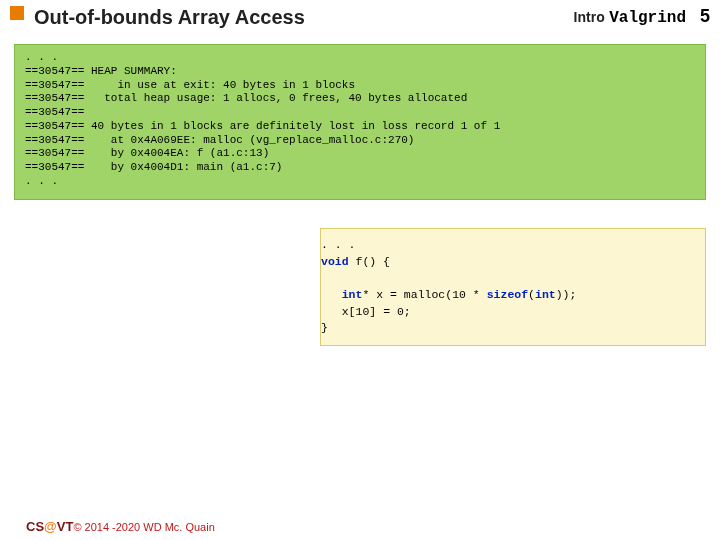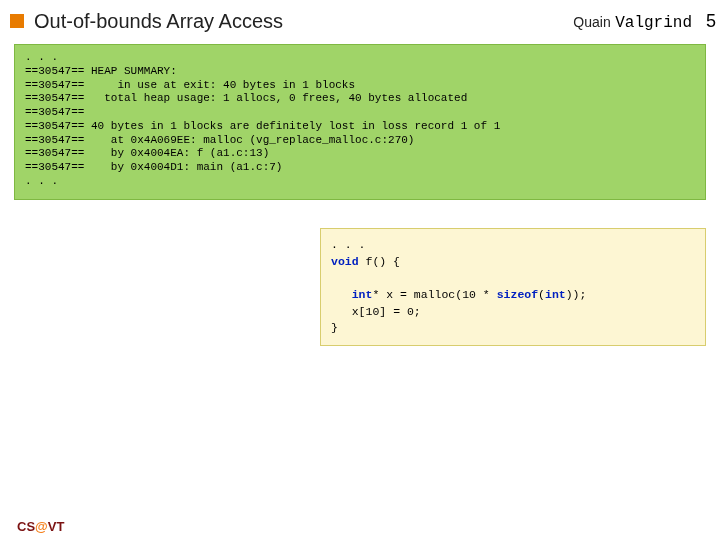--- a/index.html
+++ b/index.html
@@ -25,24 +25,25 @@
     font-family: Arial, Helvetica, sans-serif;
     overflow: hidden;
   }
   .mono { font-family: "Courier New", Courier, monospace; }
 
   
   .title-row {
     position: absolute;
     top: 6px;
     left: 10px;
-    right: 4px;
+    right: 10px;
     height: 30px;
     display: flex;
-    align-items: center;
+    align-items: flex-start;
+    font-weight: bold;
   }
   .bullet {
     width: 14px;
     height: 14px;
     background: var(--orange);
     margin-right: 10px;
     flex: none;
   }
   .title-text {
     font-size: 20px;
@@ -78,36 +79,36 @@
   }
 
   
   .yellowbox {
     position: absolute;
     top: 228px;
     left: 320px;
     right: 14px;
     background: var(--yellow-box);
     border: 1px solid var(--yellow-border);
-    padding: 8px 10px;
+    padding: 8px 0;
     box-sizing: border-box;
   }
   .yellowbox pre {
     margin: 0;
     font-size: 11.5px;
     line-height: 1.45;
     white-space: pre;
     color: #000;
   }
   .kw { color: var(--kw-blue); font-weight: bold; }
 
   
   .footer {
     position: absolute;
-    left: 17px;
+    left: 26px;
     right: 8px;
     bottom: 6px;
     display: flex;
     align-items: center;
   }
   .footer-left {
     font-size: 13px;
     font-weight: bold;
     color: var(--maroon);
   }
@@ -124,21 +125,21 @@
     color: var(--red);
   }
 </style>
 </head>
 <body>
 
 <div class="title-row">
   <div class="bullet"></div>
   <div class="title-text">Out-of-bounds Array Access</div>
   <div class="title-right">
-    <span><span class="topic-label">Quain</span> <span class="mono topic-code">Valgrind</span></span>
+    <span><span class="topic-label">Intro</span> <span class="mono topic-code">Valgrind</span></span>
     <span class="pagenum">5</span>
   </div>
 </div>
 
 <div class="greenbox">
   <pre class="mono">. . .
 ==30547== HEAP SUMMARY:
 ==30547==     in use at exit: 40 bytes in 1 blocks
 ==30547==   total heap usage: 1 allocs, 0 frees, 40 bytes allocated
 ==30547==
@@ -155,13 +156,14 @@
 
    <span class="kw">int</span><span>* x = malloc(10 * </span><span class="kw">sizeof</span><span>(</span><span class="kw">int</span><span>));</span>
    <span>x[10] = 0;</span>
 <span>}</span></pre>
 </div>
 
 <div class="footer">
   <div class="footer-left">
     <span>CS</span><span class="at">@</span><span>VT</span>
   </div>
+  <div class="footer-right">© 2014 -2020 WD Mc. Quain</div>
 </div>
 
 </body></html>

